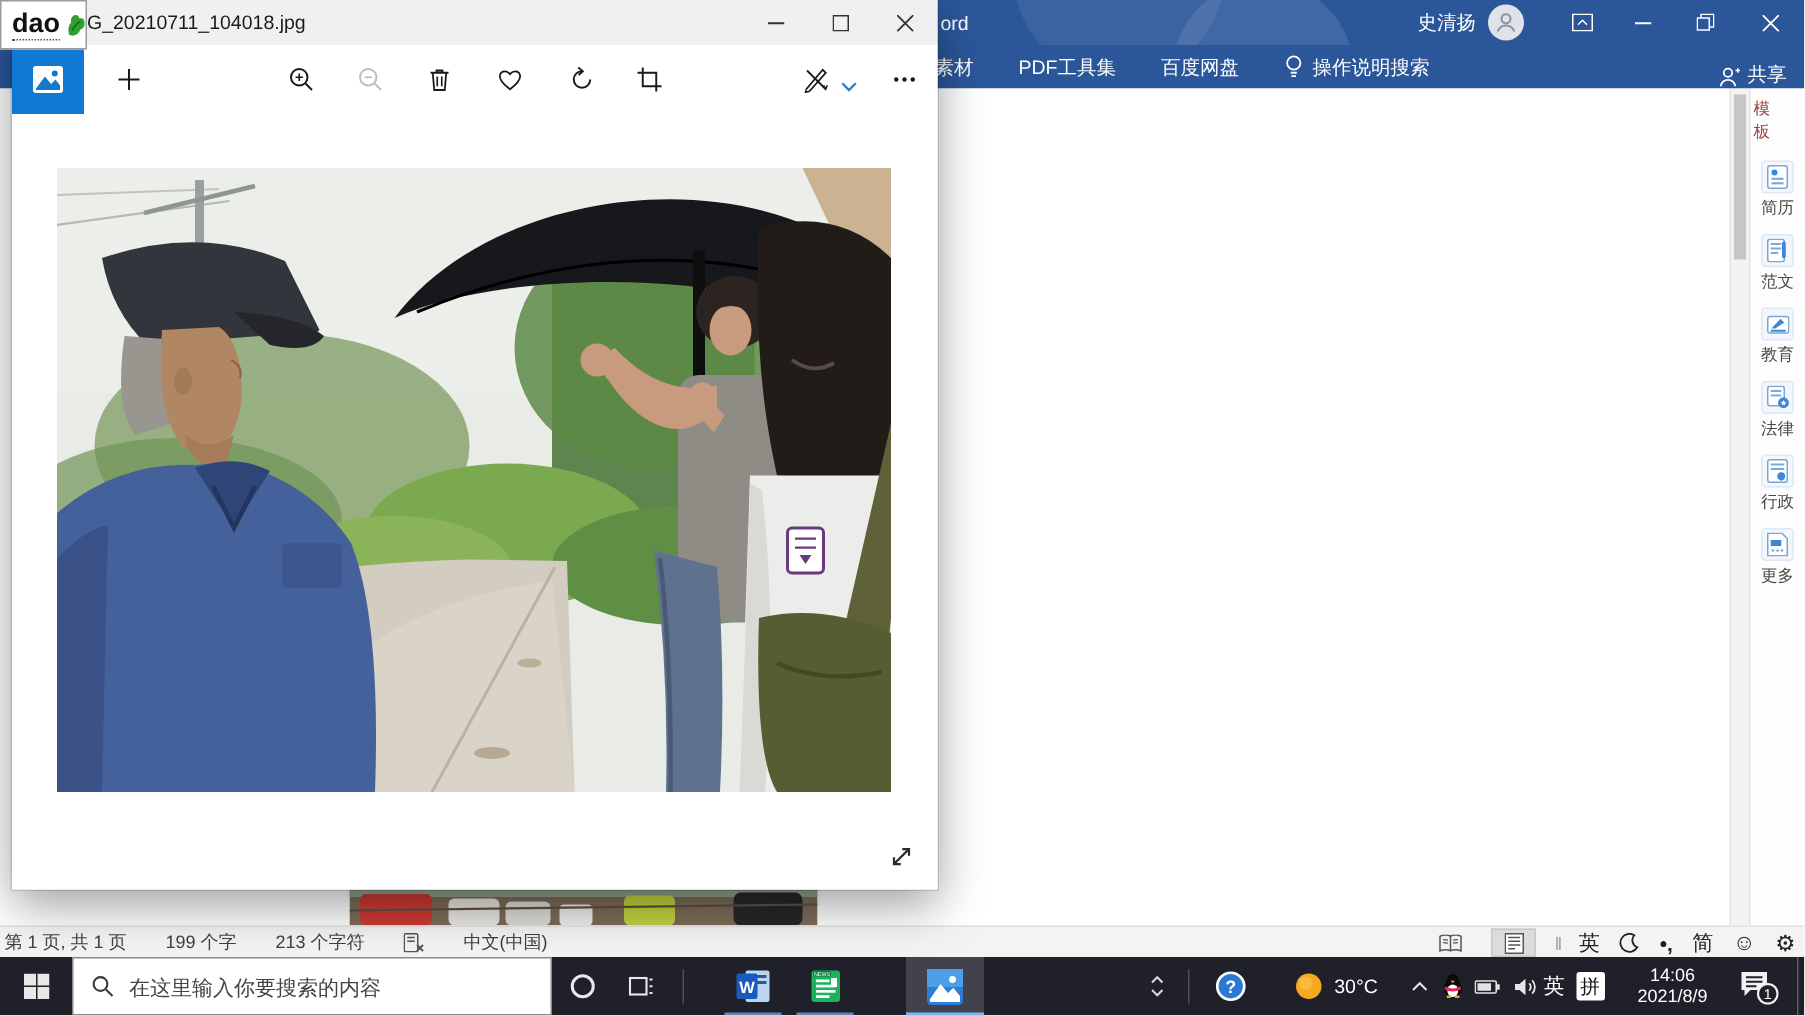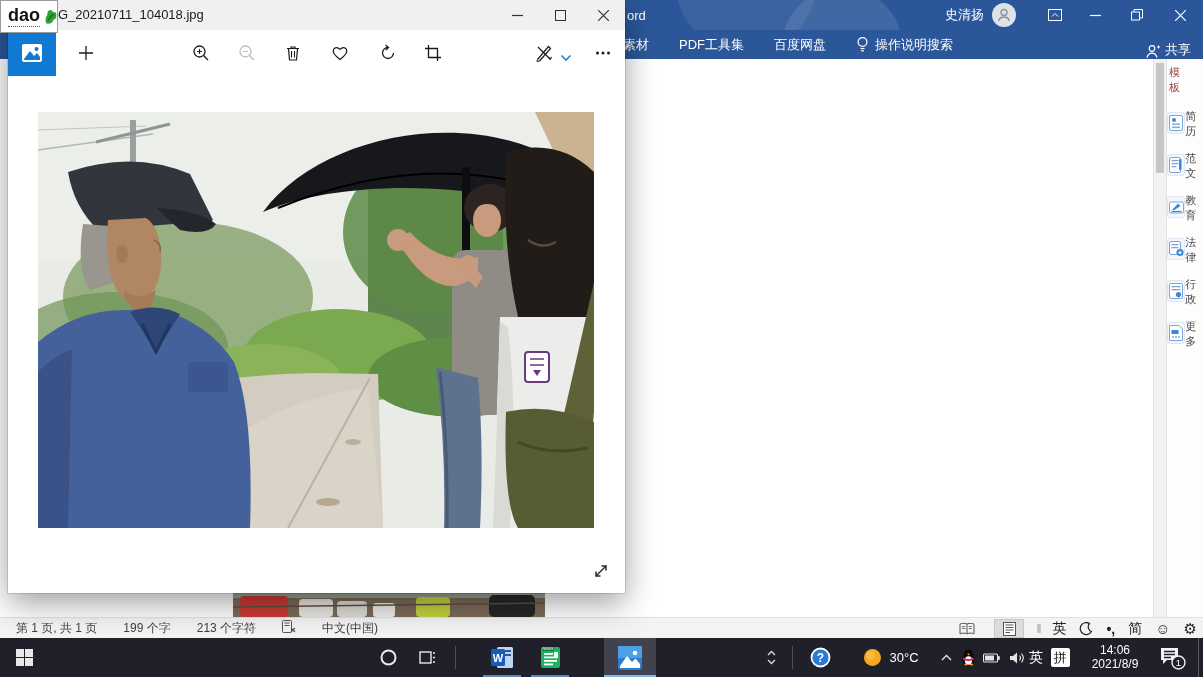--- a/index.html
+++ b/index.html
@@ -25,26 +25,26 @@
   .word-doc { position:absolute; left:0; top:59px; width:1153px; height:558px; background:#fff; overflow:hidden; }
   .doc-text { position:absolute; left:627px; top:-9px; font-size:17px; letter-spacing:1.5px; color:#333; white-space:nowrap; }
   .doc-sliver { position:absolute; left:233px; top:534px; width:312px; height:24px; }
 
   .word-vscroll { position:absolute; left:1153px; top:59px; width:13px; height:558px; background:#f2f2f2; border-left:1px solid #e3e3e3; }
   .word-vscroll .thumb { position:absolute; left:2px; right:2px; top:4px; height:110px; background:#c6c6c6; }
 
   .tpl-panel { position:absolute; left:1166px; top:59px; width:37px; height:558px; background:#fdfdfd; border-left:1px solid #e2e2e2; }
   .tpl-head { display:flex; align-items:center; gap:13px; padding:6px 2px 4px 2px; color:#a04040; font-size:11px; }
   .tpl-items { display:flex; flex-direction:column; align-items:center; margin-top:8px; }
-  .tpl-item { display:flex; align-items:center; margin-bottom:10px; cursor:pointer; }
+  .tpl-item { display:flex; flex-direction:column; align-items:center; margin-bottom:10px; cursor:pointer; }
   .tpl-item .lbl { font-size:11px; color:#4a4a4a; margin-top:2px; }
   .tpl-icon { width:22px; height:22px; display:flex; align-items:center; justify-content:center; background:#f3f7fc; border:1px solid #dce8f5; border-radius:3px; }
 
   .word-status { position:absolute; left:0; top:617px; width:1203px; height:21px; background:#f3f3f3; border-top:1px solid #e1e1e1; font-size:12px; color:#3f3f3f; display:flex; align-items:center; }
-  .ws-left { display:flex; gap:26px; padding-left:16px; }
+  .ws-left { display:flex; align-items:center; gap:26px; padding-left:3px; }
   .ws-right { position:absolute; right:6px; top:0; height:21px; display:flex; align-items:center; gap:12px; }
   .viewbtn { width:30px; height:19px; display:flex; align-items:center; justify-content:center; }
   .viewbtn.sel { background:#dcdcdc; border:1px solid #c8c8c8; }
   .ime-bar { display:flex; align-items:center; gap:13px; font-size:14px; color:#222; }
   .ime-bar .grip { color:#9a9a9a; font-size:12px; letter-spacing:-2px; }
   .ime-glyph { font-size:15px; }
 
   
   .photos-win { position:absolute; left:8px; top:0; width:617px; height:593px; z-index:5; background:#fff; box-shadow:0 10px 30px rgba(0,0,0,.38), 0 0 0 1px rgba(0,0,0,.12); }
   .ph-titlebar { position:absolute; left:0; top:0; right:0; height:30px; background:#eef0f1; display:flex; align-items:center; }
@@ -464,20 +464,27 @@
 
   <div class="taskbar">
     <span class="tb-start">
       <svg width="17" height="17" viewBox="0 0 17 17">
           <rect x="0" y="0" width="8" height="8" fill="#e8e8e8"></rect>
           <rect x="9" y="0" width="8" height="8" fill="#e8e8e8"></rect>
           <rect x="0" y="9" width="8" height="8" fill="#e8e8e8"></rect>
           <rect x="9" y="9" width="8" height="8" fill="#e8e8e8"></rect>
         </svg>
     </span>
+    <div class="tb-search">
+      <svg width="15" height="15" viewBox="0 0 15 15">
+          <circle cx="6" cy="6" r="4.6" fill="none" stroke="#3a3a3a" stroke-width="1.4"></circle>
+          <line x1="9.6" y1="9.6" x2="14" y2="14" stroke="#3a3a3a" stroke-width="1.4"></line>
+        </svg>
+      <input type="text" placeholder="在这里输入你要搜索的内容" style="">
+    </div>
     <span class="tb-ic" style="left:372px; width:32px;">
       <svg width="17" height="17" viewBox="0 0 17 17">
           <circle cx="8.5" cy="8.5" r="7" fill="none" stroke="#e9e9e9" stroke-width="2"></circle>
         </svg>
     </span>
     <span class="tb-ic" style="left:410px; width:34px;">
       <svg width="17" height="17" viewBox="0 0 17 17">
           <rect x="1" y="3" width="11" height="11" fill="none" stroke="#e9e9e9" stroke-width="1.4"></rect>
           <path d="M14 4 h2 M14 8.5 h2 M14 13 h2" stroke="#e9e9e9" stroke-width="1.4"></path>
         </svg>

